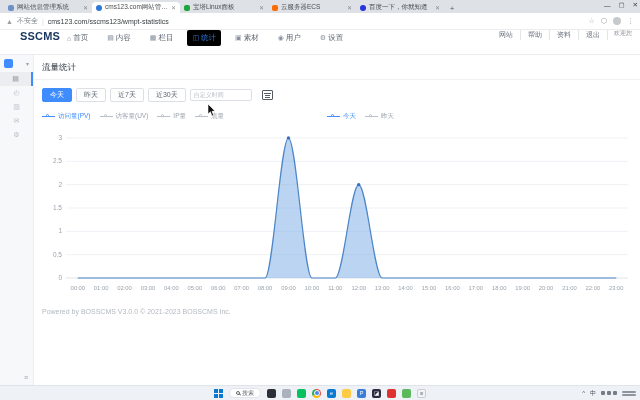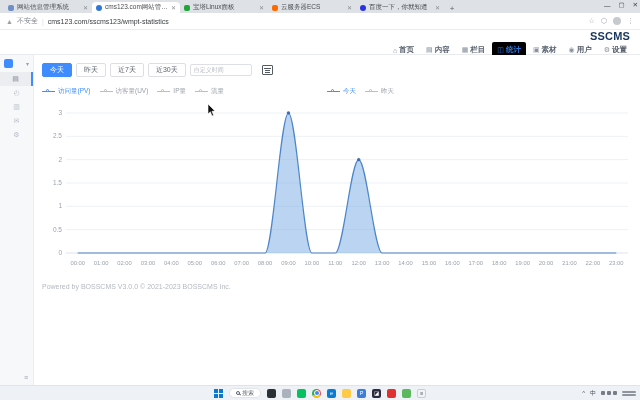--- a/index.html
+++ b/index.html
@@ -19,23 +19,23 @@
   .winctl { position:absolute; right:2px; top:1px; display:flex; gap:8px; font-size:6.5px; color:#3c4043; align-items:center; }
   .addrbar { height:17px; background:#fff; display:flex; align-items:center; padding:0 6px; border-bottom:1px solid #ececec; }
   .addr-left { display:flex; align-items:center; gap:4px; font-size:7px; color:#80868b; flex:1; overflow:hidden; }
   .addr-left .warn { font-size:7px; color:#9aa0a6; }
   .addr-left .sep { color:#dadce0; }
   .addr-left .url { color:#3c4043; }
   .addr-right { display:flex; align-items:center; gap:6px; color:#9aa0a6; font-size:7px; }
   .avatar-dot { width:8px; height:8px; border-radius:50%; background:#c7cacd; }
 
   
-  .appheader { height:25px; background:#fff; border-bottom:1px solid #e9ebee; display:flex; align-items:flex-end; padding:0 8px 0 20px;flex-direction:column; }
+  .appheader { height:25px; background:#fff; border-bottom:1px solid #e9ebee; display:flex; align-items:flex-start; padding:0 8px 0 20px; }
   .logo { font-size:11px; font-weight:bold; color:#17355e; letter-spacing:0.2px; width:42px; flex:none; }
-  .nav { display:flex; align-items:center; gap:2px; flex:1;font-weight:bold; }
+  .nav { display:flex; align-items:center; gap:9px; flex:1; }
   .nav-item { display:flex; align-items:center; gap:2px; font-size:7.5px; color:#5a6270; padding:3px 5px; border-radius:2px; }
   .nav-item .nico { font-size:7px; color:#8b93a0; }
   .nav-item.active { background:#000000; color:#2f77d6; }
   .nav-item.active .nico { color:#2f77d6; }
   .hdr-links { display:flex; align-items:center; font-size:7px; color:#6b7280; }
   .hdr-links .lnk { padding:0 7px; border-right:1px solid #e3e5e8; }
   .hdr-links .lnk:last-of-type { border-right:1px solid #e3e5e8; }
   .welcome { font-size:6px; color:#8a9099; padding-left:6px; line-height:1.3; text-align:center; }
 
   
@@ -205,20 +205,21 @@
           <div class="sb-item active">▤</div>
           <div class="sb-item">◴</div>
           <div class="sb-item">▥</div>
           <div class="sb-item">✉</div>
           <div class="sb-item">⚙</div>
         </div>
       <div class="sb-bottom">≡</div>
     </div>
 
     <div class="main">
+      <div class="pagetitle">流量统计</div>
 
       <div class="filters" id="filters-holder">
           <button class="fbtn active">今天</button>
           <button class="fbtn">昨天</button>
           <button class="fbtn">近7天</button>
           <button class="fbtn">近30天</button>
           <input class="daterange" placeholder="自定义时间" style="">
           <span class="calbtn"></span>
         </div>
 

